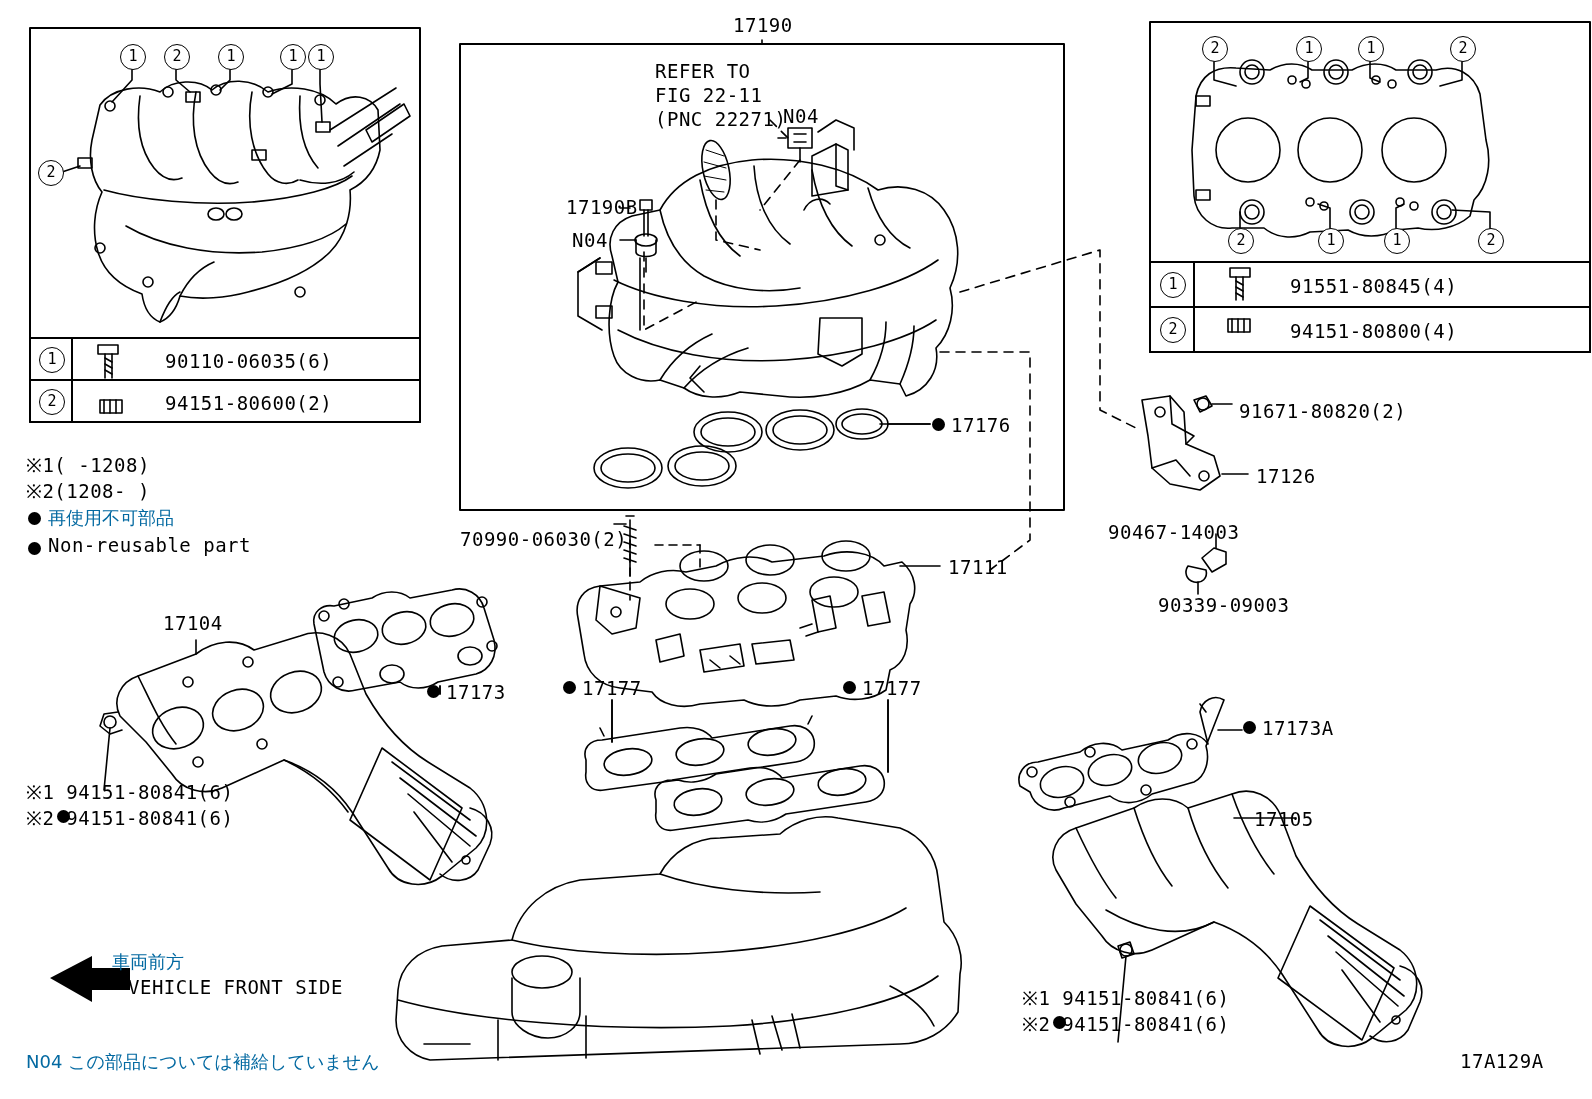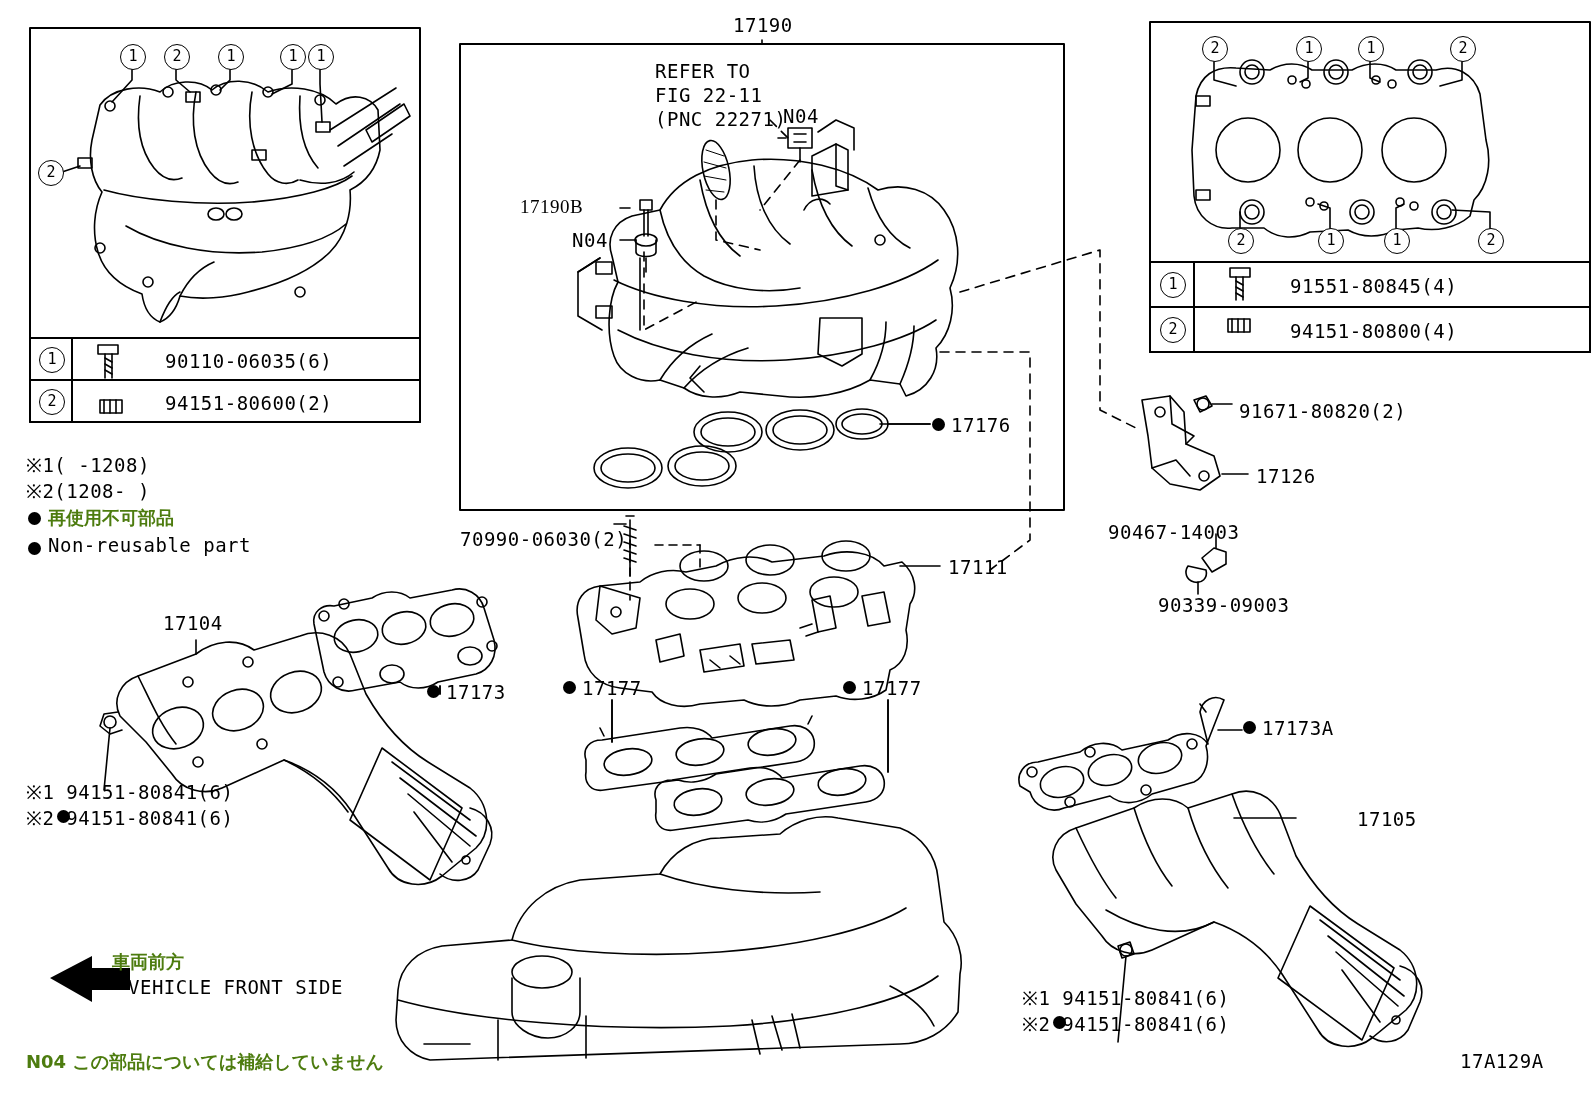--- a/index.html
+++ b/index.html
@@ -1,18 +1,18 @@
 <!DOCTYPE html>
 <html><head>
 <meta charset="utf-8">
 <style>
   html,body{margin:0;padding:0;background:#ffffff;}
   body{width:1592px;height:1099px;position:relative;font-family:"DejaVu Sans Mono",monospace;color:#000;overflow:hidden;}
   .lbl{position:absolute;white-space:nowrap;font-family:"DejaVu Sans Mono",monospace;font-size:19px;letter-spacing:0.5px;color:#000;}
-  .lbl-jp{position:absolute;white-space:nowrap;font-family:"DejaVu Sans",sans-serif;font-size:18px;color:#4d7c0f;font-weight:bold;}
+  .lbl-jp{position:absolute;white-space:nowrap;font-family:"DejaVu Sans",sans-serif;font-size:18px;color:#0369a1;}
   .circ{position:absolute;border:1.6px solid #000;border-radius:50%;width:24px;height:24px;line-height:22px;text-align:center;font-family:"DejaVu Sans Mono",monospace;font-size:15px;background:#fff;}
   .dot{position:absolute;width:13px;height:13px;border-radius:50%;background:#000;}
   svg{position:absolute;left:0;top:0;}
 </style>
 </head>
 <body>
 
 <svg width="1592" height="1099" viewBox="0 0 1592 1099">
   <g fill="none" stroke="#000" stroke-width="1.6" stroke-linejoin="round" stroke-linecap="round">
 
@@ -386,21 +386,21 @@
   </g>
 </svg>
 
 <div class="lbl" style="left:733px;top:14px;">17190</div>
 
 <div class="lbl" style="left:655px;top:60px;">REFER TO</div>
 <div class="lbl" style="left:655px;top:84px;text-align:right;">FIG 22-11</div>
 <div class="lbl" style="left:655px;top:108px;">(PNC 22271)</div>
 
 <div class="lbl" style="left:783px;top:105px;">N04</div>
-<div class="lbl" style="left:520px;top:196px;font-family:Liberation Serif, serif;">17190B</div>
+<div class="lbl" style="left:566px;top:196px;">17190B</div>
 <div class="lbl" style="left:572px;top:229px;">N04</div>
 
 <div class="dot" style="left:932px;top:418px;"></div>
 <div class="lbl" style="left:951px;top:414px;">17176</div>
 
 <div class="lbl" style="left:460px;top:528px;">70990-06030(2)</div>
 
 <div class="lbl" style="left:948px;top:556px;">17111</div>
 
 <div class="lbl" style="left:163px;top:612px;">17104</div>
@@ -410,21 +410,21 @@
 
 <div class="dot" style="left:563px;top:681px;"></div>
 <div class="lbl" style="left:582px;top:677px;">17177</div>
 
 <div class="dot" style="left:843px;top:681px;"></div>
 <div class="lbl" style="left:862px;top:677px;">17177</div>
 
 <div class="dot" style="left:1243px;top:721px;"></div>
 <div class="lbl" style="left:1262px;top:717px;">17173A</div>
 
-<div class="lbl" style="left:1357px;top:808px;">17105</div>
+<div class="lbl" style="left:1254px;top:808px;">17105</div>
 
 <div class="lbl" style="left:1239px;top:400px;">91671-80820(2)</div>
 <div class="lbl" style="left:1256px;top:465px;">17126</div>
 <div class="lbl" style="left:1108px;top:521px;">90467-14003</div>
 <div class="lbl" style="left:1158px;top:594px;">90339-09003</div>
 
 <div class="lbl" style="left:26px;top:779px;">※1 94151-80841(6)</div>
 <div class="lbl" style="left:26px;top:805px;"><span>※2 94151-80841(6)</span></div>
 <div class="dot" style="left:57px;top:810px;"></div>
 

